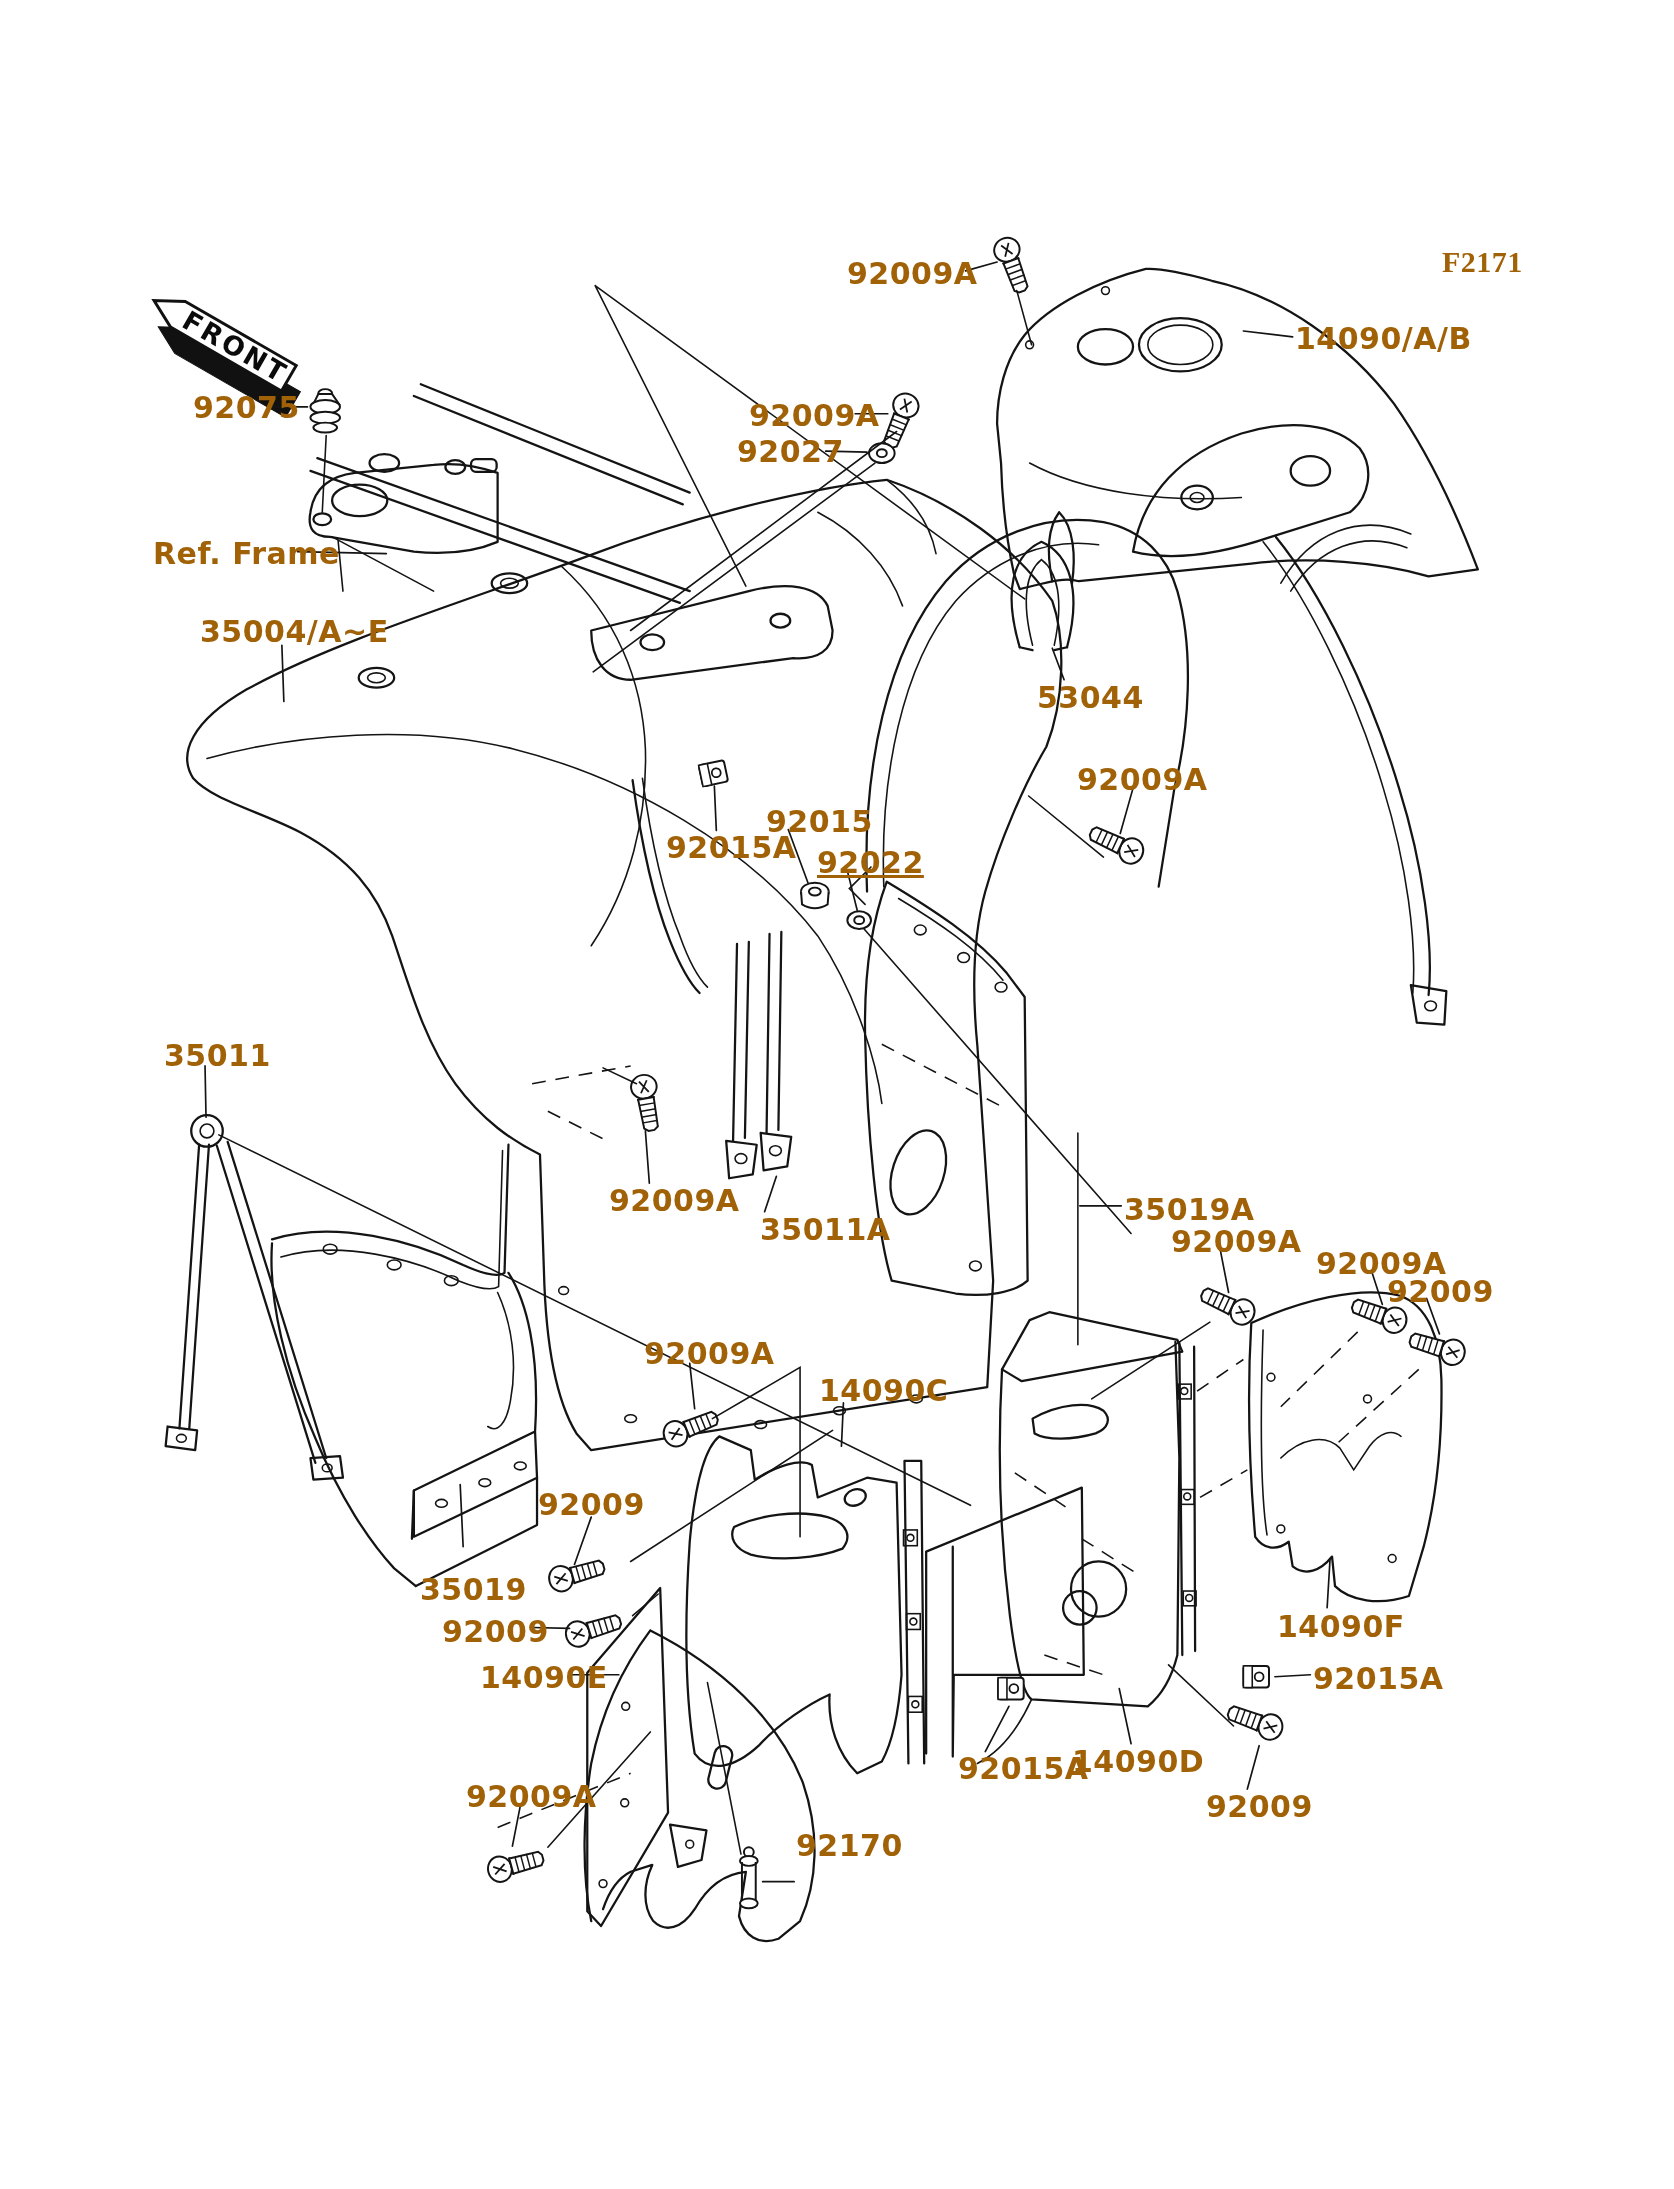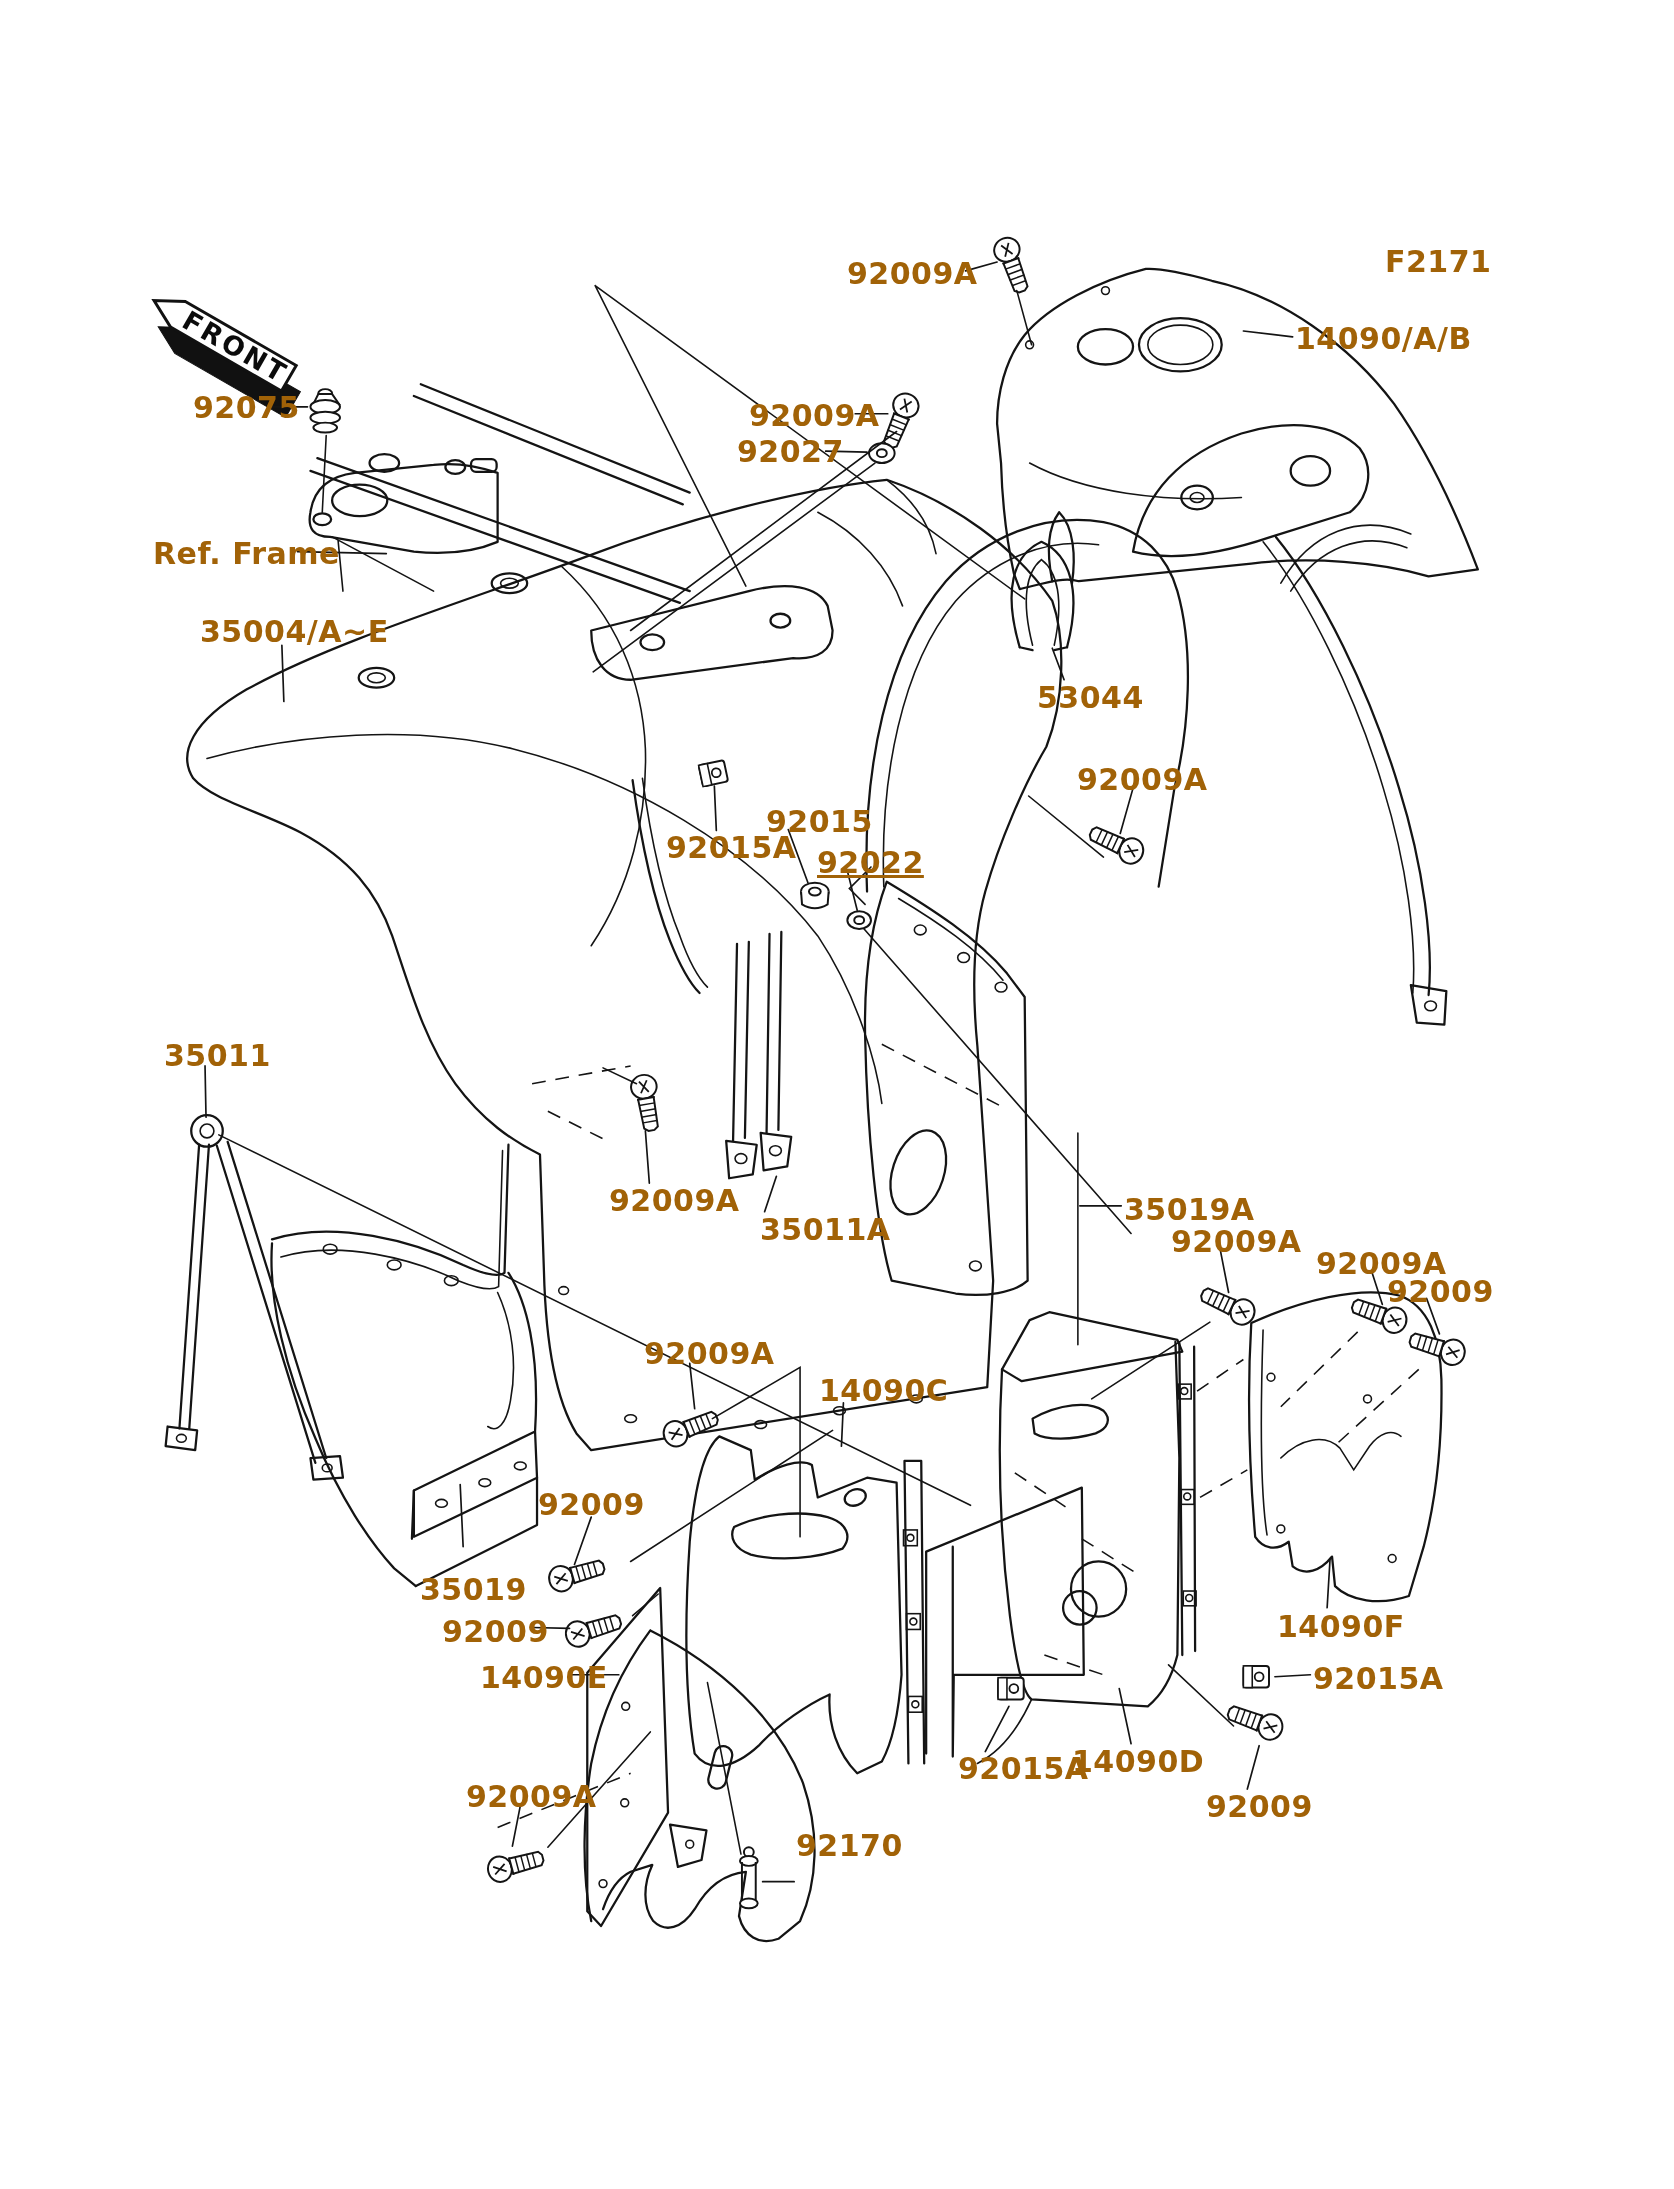--- a/index.html
+++ b/index.html
@@ -362,21 +362,21 @@
       <path class="lead" d="M 1266,1816 L 1278,1772"></path>
       <path class="thin" d="M 1252,1752 L 1186,1690"></path>
       <path class="lead" d="M 1347,1632 L 1350,1582"></path>
       <path class="lead" d="M 1330,1700 L 1294,1702"></path>
       <path class="thin" d="M 604,290 L 757,595 M 604,290 L 1040,608"></path>
       <path class="dash" d="M 1215,1412 L 1262,1380 M 1218,1520 L 1266,1492"></path>
     </g>
   </svg>
 
   <div id="labels-layer">
-      <div class="plabel" style="left: 1385px; top: 246px;">F2171</div>
+      <div class="plabel" style="left: 1442px; top: 246px; font-family: Liberation Serif, serif;">F2171</div>
       <div class="plabel" style="left: 847px; top: 258px;">92009A</div>
       <div class="plabel" style="left: 1295px; top: 323px;">14090/A/B</div>
       <div class="plabel" style="left: 193px; top: 392px;">92075</div>
       <div class="plabel" style="left: 153px; top: 538px;">Ref. Frame</div>
       <div class="plabel" style="left: 749px; top: 400px;">92009A</div>
       <div class="plabel" style="left: 737px; top: 436px;">92027</div>
       <div class="plabel" style="left: 200px; top: 616px;">35004/A~E</div>
       <div class="plabel" style="left: 1037px; top: 682px;">53044</div>
       <div class="plabel" style="left: 1077px; top: 764px;">92009A</div>
       <div class="plabel" style="left: 766px; top: 806px;">92015</div>

